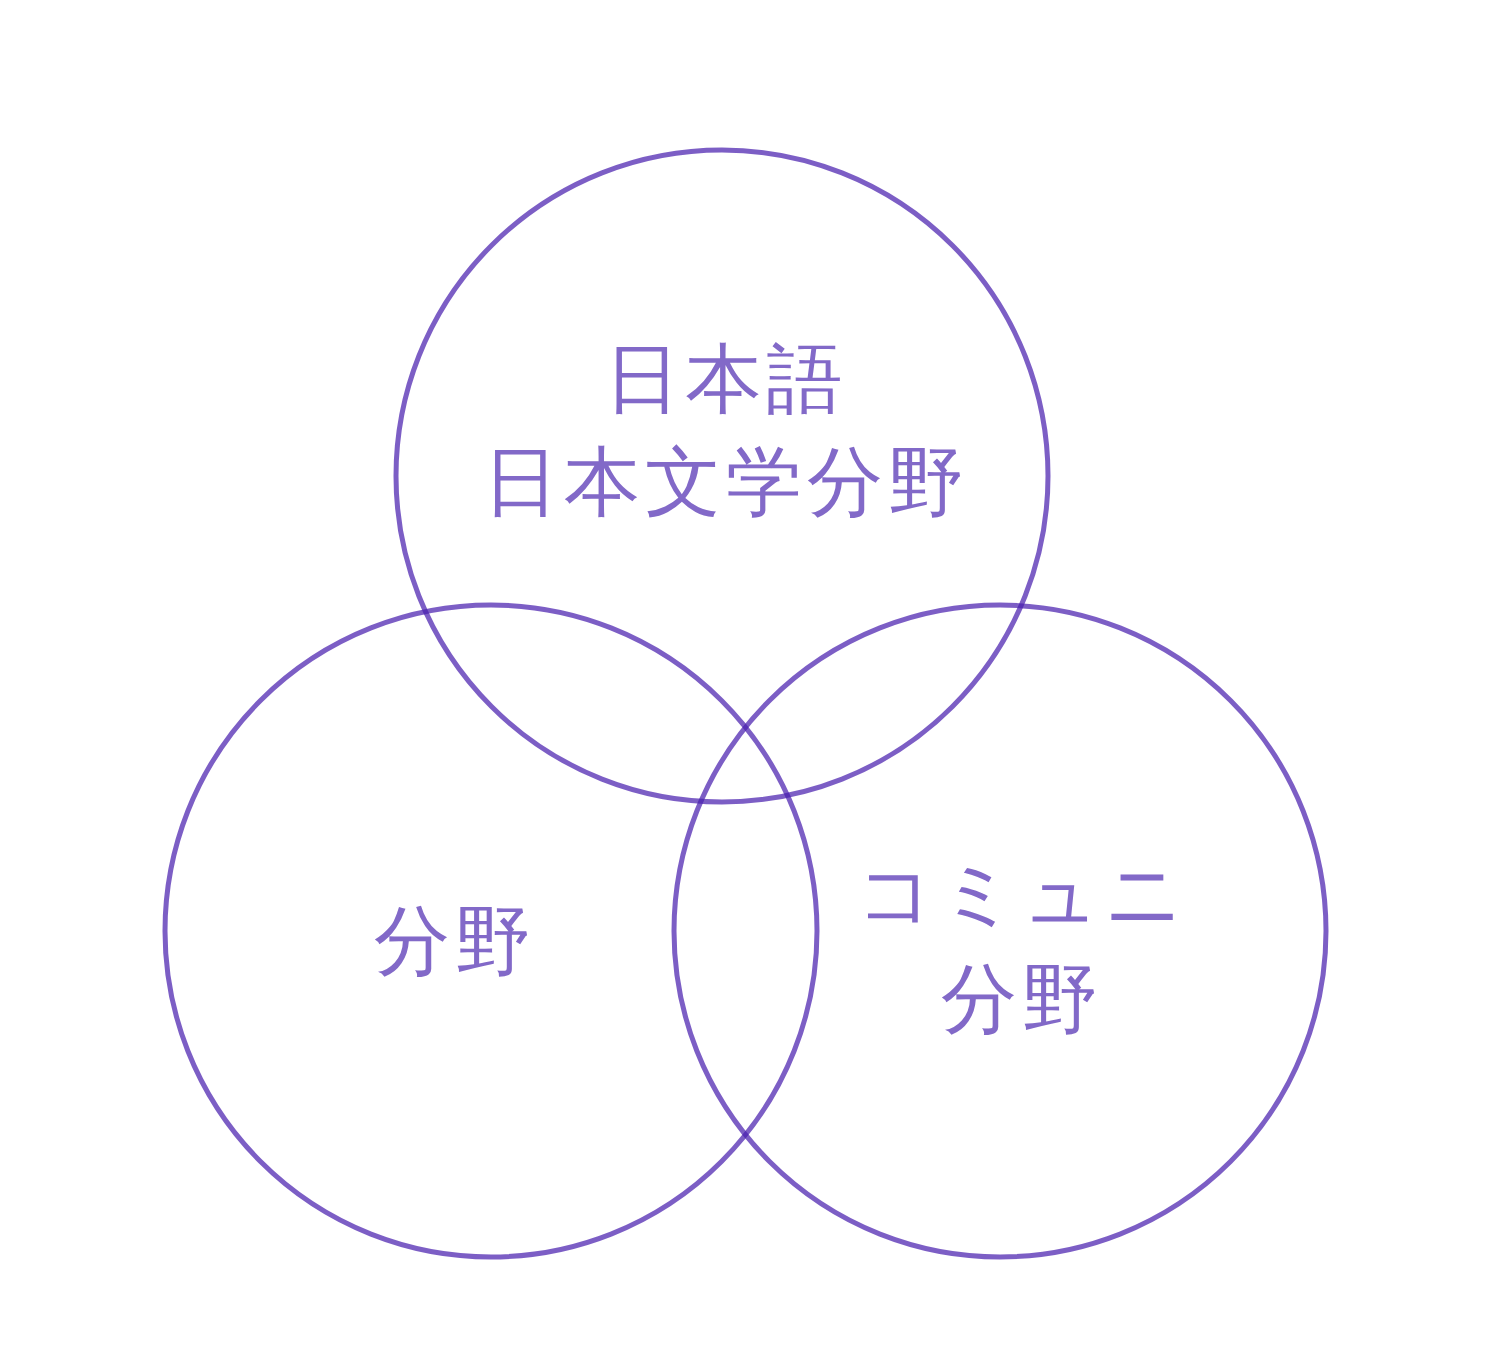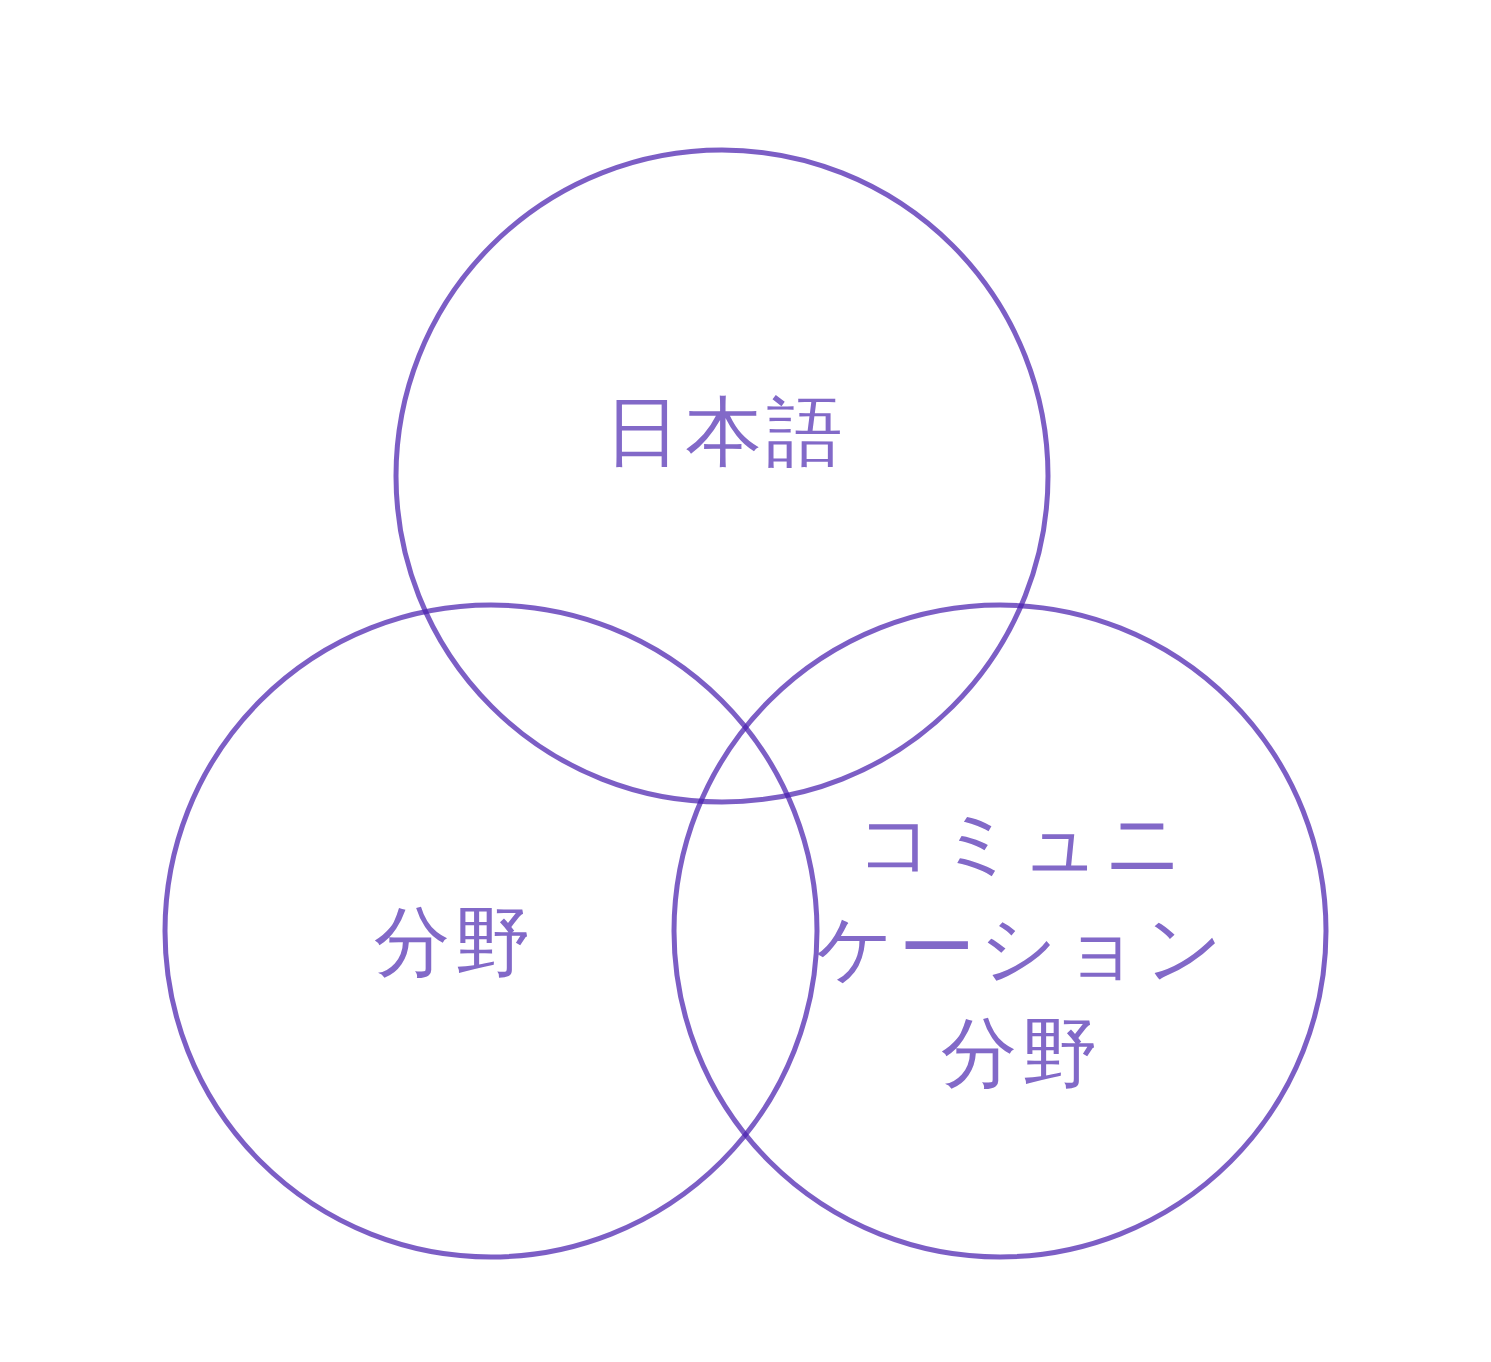--- a/index.html
+++ b/index.html
@@ -6,21 +6,21 @@
       margin: 0;
       padding: 0;
       background: #ffffff;
     }
     .canvas {
       position: relative;
       width: 1434px;
       height: 1362px;
       overflow: hidden;
       background: var(--bg-color, #ffffff);
-      font-family: Liberation Sans, sans-serif;
+      font-family: Liberation Serif, serif;
     }
     .venn-svg {
       position: absolute;
       left: 0;
       top: 0;
     }
     .venn-label {
       position: absolute;
       transform: translate(-50%, -50%);
       text-align: center;
@@ -41,25 +41,25 @@
 <div class="canvas">
 
   <svg class="venn-svg" width="1491" height="1362" viewBox="0 0 1491 1362">
     <circle cx="722" cy="476" r="326" fill="none" stroke-width="5" stroke="#4a20ae" stroke-opacity="0.72"></circle>
     <circle cx="491" cy="931" r="326" fill="none" stroke-width="5" stroke="#4a20ae" stroke-opacity="0.72"></circle>
     <circle cx="1000" cy="931" r="326" fill="none" stroke-width="5" stroke="#4a20ae" stroke-opacity="0.72"></circle>
   </svg>
 
   <div class="venn-label venn-label--top">
     <div>日本語</div>
+    <div>日本文学分野</div>
   </div>
 
   <div class="venn-label venn-label--left">
     <div>分野</div>
   </div>
 
   <div class="venn-label venn-label--right">
     <div>コミュニ</div>
-    <div>ケーション</div>
     <div>分野</div>
   </div>
 
 </div>
 
 </body></html>

